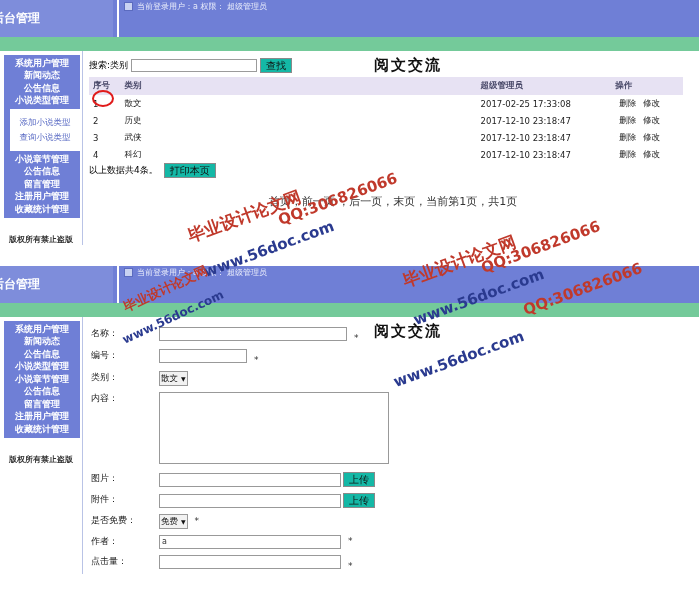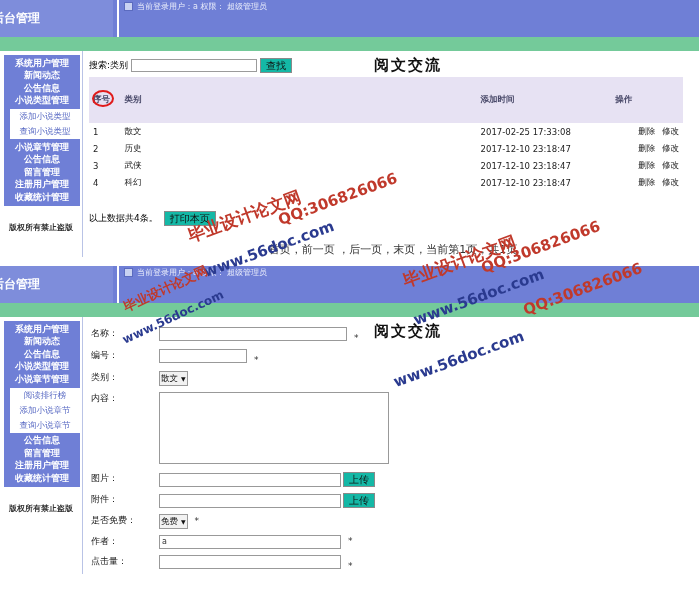--- a/index.html
+++ b/index.html
@@ -38,21 +38,21 @@
   .bodywrap{display:flex;align-items:stretch;}
   .side{
     width:82px;flex:0 0 82px;background:#fff;position:relative;
     border-right:1px solid #b9c3e6;
   }
   .menu{background:#6f7fd6;margin:4px 0 0 4px;width:76px;padding:2px 0 2px 0;}
   .menu-item{
     color:#fff;font-size:9px;font-weight:bold;text-align:center;
     line-height:11.5px;padding:0.5px 0;cursor:pointer;white-space:nowrap;
   }
-  .submenu{background:#fff;margin:2px 0 2px 6px;width:70px;padding:0 0;}
+  .submenu{background:#fff;margin:2px 0 2px 6px;width:70px;padding:6px 0;}
   .submenu-item{
     color:#5a6bc4;font-size:8.5px;text-align:center;line-height:15px;
     cursor:pointer;white-space:nowrap;
   }
   .side-foot{
     margin-top:16px;text-align:center;color:#333;font-size:8px;font-weight:bold;
   }
   .content{flex:1;padding:7px 0 0 4px;position:relative;}
 
   
@@ -62,29 +62,29 @@
     border:1px solid #9b9b9b;background:#fff;height:11px;width:120px;
     font-size:9px;padding:0 2px;box-sizing:content-box;
   }
   .btn{
     border:1px solid #8a8a8a;background:#14b8a6;font-size:10px;
     padding:1px 5px;line-height:11px;cursor:pointer;color:#111;
   }
   table.grid{border-collapse:collapse;width:594px;margin-left:2px;font-size:8.5px;}
   table.grid thead th{
     background:#e7e2f3;color:#4a4a6a;font-weight:bold;text-align:left;
-    padding:17px 4px;border:0;font-size:8.5px;
+    padding:3px 4px;border:0;font-size:8.5px;
   }
   table.grid tbody td{padding:2.5px 4px;border:0;color:#222;}
   .col-no{width:22px;}
   .col-cat{width:330px;}
   .col-time{width:120px;}
-  .col-op{width:60px;text-align:right;}
+  .col-op{width:60px;text-align:left;}
   .op a{color:#222;text-decoration:none;margin-left:4px;cursor:pointer;}
-  .total-row{display:flex;align-items:center;gap:6px;margin:20px 0 0 2px;font-size:9px;}
+  .total-row{display:flex;align-items:center;gap:6px;margin:0 0 0 2px;font-size:9px;}
   .pager{margin:16px 0 0 0;text-align:center;font-size:11px;color:#333;}
   .pager span{margin:0 1px;cursor:pointer;}
   .redcircle{
     position:absolute;border:2px solid #e01b1b;border-radius:50%;
     width:18px;height:13px;pointer-events:none;
   }
 
   
   .form-head{font-size:9px;margin:2px 0 7px 2px;color:#222;}
   table.form{border-collapse:collapse;font-size:9px;margin-left:2px;}
@@ -159,21 +159,21 @@
         <span>搜索:类别</span>
         <input class="txt" type="text" placeholder="" style="">
         <button class="btn">查找</button>
       </div>
 
       <table class="grid">
         <thead>
           <tr>
             <th class="col-no">序号</th>
             <th class="col-cat">类别</th>
-            <th class="col-time">添加时间</th>
+            <th class="col-time">超级管理员</th>
             <th class="col-op">操作</th>
           </tr>
         </thead>
         <tbody>
           <tr>
             <td class="col-no">1</td>
             <td class="col-cat">散文</td>
             <td class="col-time">2017-02-25 17:33:08</td>
             <td class="col-op op">
               <a>删除</a>
@@ -240,25 +240,20 @@
   <div class="greenbar"></div>
 
   <div class="bodywrap">
     <div class="side">
       <div class="menu">
         <div class="menu-item"><span>系统用户管理</span></div>
         <div class="menu-item"><span>新闻动态</span></div>
         <div class="menu-item"><span>公告信息</span></div>
         <div class="menu-item"><span>小说类型管理</span></div>
         <div class="menu-item"><span>小说章节管理</span></div>
-        <div class="submenu">
-          <div class="submenu-item"><span>阅读排行榜</span></div>
-          <div class="submenu-item"><span>添加小说章节</span></div>
-          <div class="submenu-item"><span>查询小说章节</span></div>
-        </div>
         <div class="menu-item"><span>公告信息</span></div>
         <div class="menu-item"><span>留言管理</span></div>
         <div class="menu-item"><span>注册用户管理</span></div>
         <div class="menu-item"><span>收藏统计管理</span></div>
       </div>
       <div class="side-foot">版权所有禁止盗版</div>
     </div>
 
     <div class="content">
 

